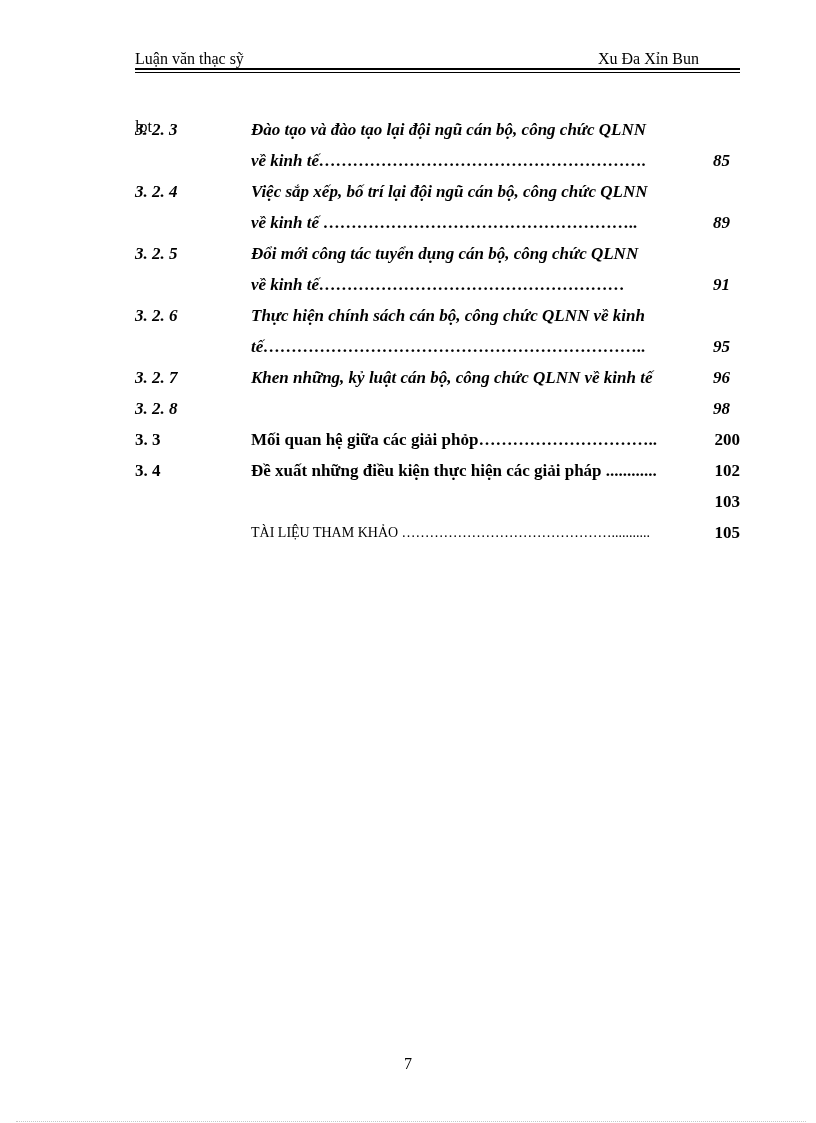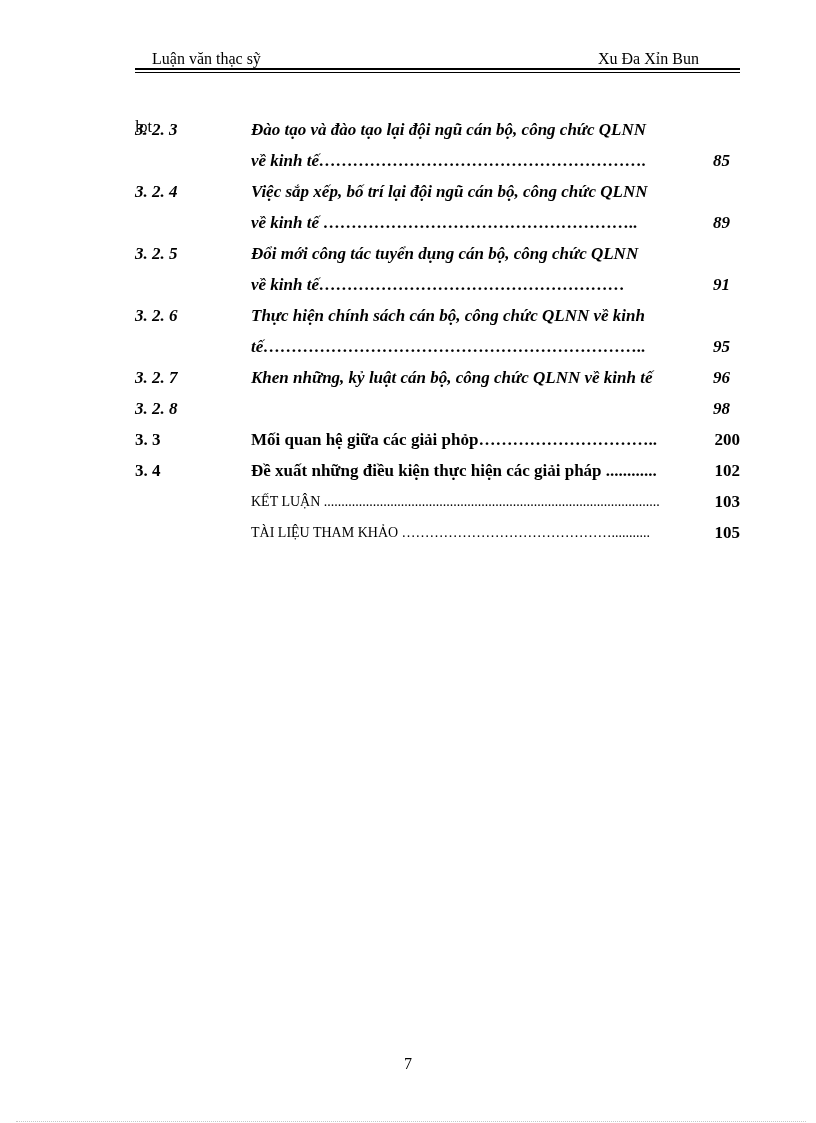--- a/index.html
+++ b/index.html
@@ -1,20 +1,20 @@
 <!DOCTYPE html>
 <html><head>
 <meta charset="utf-8">
 <style>
   html, body { margin:0; padding:0; background:#ffffff; }
   body { width:816px; height:1123px; position:relative; overflow:hidden;
          font-family:"Liberation Serif", "DejaVu Serif", serif; color:#000; }
   .header { position:absolute; left:135px; top:50px; width:605px; height:20px;
             font-size:16px; }
-  .header .left { position:absolute; left:0; top:0;margin-left:17px; }
+  .header .left { position:absolute; left:0; top:0; }
   .header .right { position:absolute; left:463px; top:0; }
   .header .rule-thick { position:absolute; left:0; top:18px; width:605px; height:2px; background:#000; }
   .header .rule-thin { position:absolute; left:0; top:22px; width:605px; height:1px; background:#000; }
   .header-cont { position:absolute; left:135px; top:72px; font-size:16px;margin-top:46px; }
 
   .toc { position:absolute; left:135px; top:114px; width:605px; }
   .row { position:relative; height:31px; font-size:17px; line-height:31px; white-space:nowrap; }
   .row .num { position:absolute; left:0; top:0; font-weight:bold; font-style:italic; }
   .row .title { position:absolute; left:101px; top:0; font-weight:bold; font-style:italic;margin-left:15px; }
   .row .page { position:absolute; right:10px; top:0; font-weight:bold; font-style:italic; }
@@ -93,21 +93,20 @@
     <span class="page">200</span>
   </div>
 
   <div class="row plain">
     <span class="num">3. 4</span>
     <span class="title">Đề xuất những điều kiện thực hiện các giải pháp ............</span>
     <span class="page">102</span>
   </div>
 
   <div class="row small">
-    <span class="title">KẾT LUẬN ................................................................................................</span>
     <span class="page">103</span>
   </div>
 
   <div class="row small">
     <span class="title">TÀI LIỆU THAM KHẢO ………………………………………...........</span>
     <span class="page">105</span>
   </div>
 </div>
 
 <div class="page-number">7</div>

